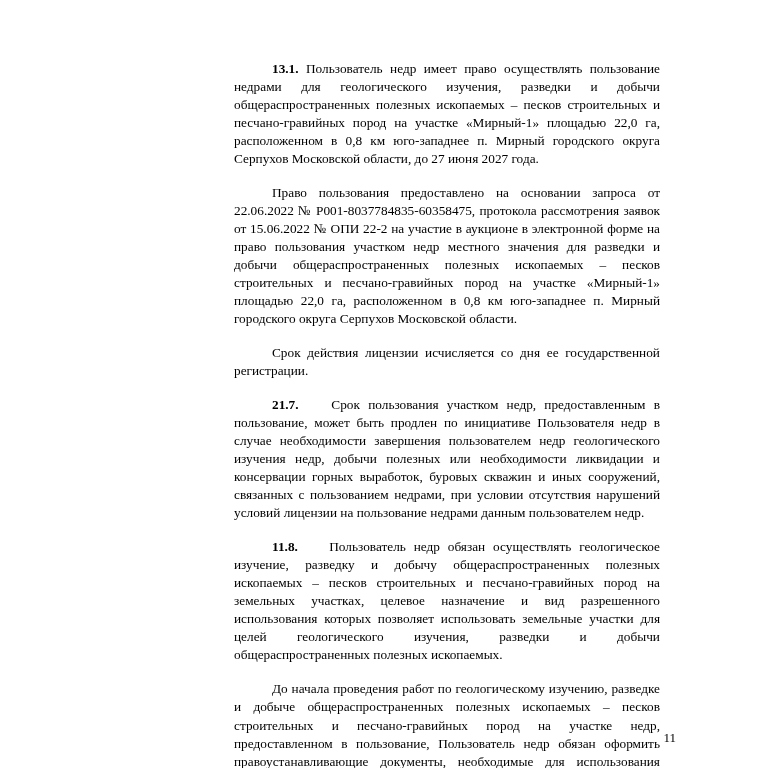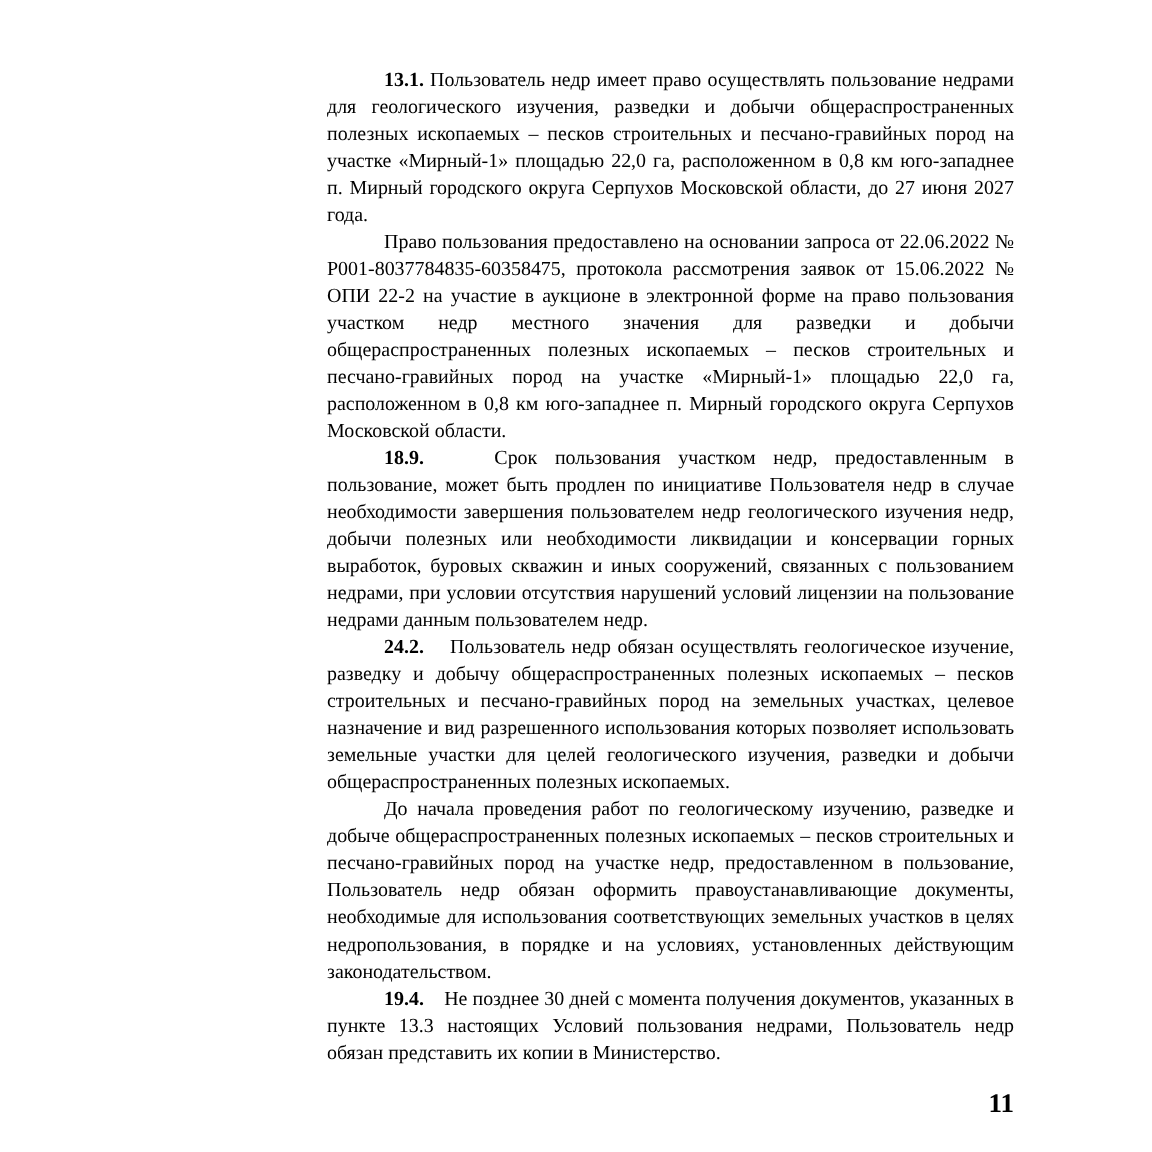--- a/index.html
+++ b/index.html
@@ -20,61 +20,63 @@
     box-sizing: border-box;
     padding: 44px 92px 30px 218px;
   }
   .doc-body {
     font-size: 13.3px;
     line-height: 1.355;
     text-align: justify;
     text-justify: inter-word;
   }
   p.para {
-    margin: 0;
+    margin: 16px;
     padding: 0;
     text-indent: 38px;
   }
   .num {
     font-weight: bold;
   }
   .page-number {
     position: absolute;
     right: 92px;
     bottom: 22px;
-    font-size: 18px;
+    font-size: 13px;
     font-family: "Liberation Serif", serif;
-    font-weight: bold;
   }
 </style>
 </head>
 <body>
 
 <div class="page">
 
   <div class="doc-body">
 
     <p class="para">
       <span class="num">13.1.</span>
       <span>Пользователь недр имеет право осуществлять пользование недрами для геологического изучения, разведки и добычи общераспространенных полезных ископаемых – песков строительных и песчано-гравийных пород на участке «Мирный-1» площадью 22,0 га, расположенном в 0,8 км юго-западнее п. Мирный городского округа Серпухов Московской области, до 27 июня 2027 года.</span>
     </p>
 
     <p class="para">
       <span>Право пользования предоставлено на основании запроса от 22.06.2022 № Р001-8037784835-60358475, протокола рассмотрения заявок от 15.06.2022 № ОПИ 22-2 на участие в аукционе в электронной форме на право пользования участком недр местного значения для разведки и добычи общераспространенных полезных ископаемых – песков строительных и песчано-гравийных пород на участке «Мирный-1» площадью 22,0 га, расположенном в 0,8 км юго-западнее п. Мирный городского округа Серпухов Московской области.</span>
     </p>
 
+    <p class="para">
+      <span>Срок действия лицензии исчисляется со дня ее государственной регистрации.</span>
+    </p>
 
     <p class="para">
-      <span class="num">18.9.</span>
+      <span class="num">21.7.</span>
       &nbsp;&nbsp;&nbsp;<span>Срок пользования участком недр, предоставленным в пользование, может быть продлен по инициативе Пользователя недр в случае необходимости завершения пользователем недр геологического изучения недр, добычи полезных или необходимости ликвидации и консервации горных выработок, буровых скважин и иных сооружений, связанных с пользованием недрами, при условии отсутствия нарушений условий лицензии на пользование недрами данным пользователем недр.</span>
     </p>
 
 
     <p class="para">
-      <span class="num">24.2.</span>
+      <span class="num">11.8.</span>
       &nbsp;&nbsp;&nbsp;<span>Пользователь недр обязан осуществлять геологическое изучение, разведку и добычу общераспространенных полезных ископаемых – песков строительных и песчано-гравийных пород на земельных участках, целевое назначение и вид разрешенного использования которых позволяет использовать земельные участки для целей геологического изучения, разведки и добычи общераспространенных полезных ископаемых.</span>
     </p>
 
     <p class="para">
       <span>До начала проведения работ по геологическому изучению, разведке и добыче общераспространенных полезных ископаемых – песков строительных и песчано-гравийных пород на участке недр, предоставленном в пользование, Пользователь недр обязан оформить правоустанавливающие документы, необходимые для использования соответствующих земельных участков в целях недропользования, в порядке и на условиях, установленных действующим законодательством.</span>
     </p>
 
     <p class="para">
       <span class="num">19.4.</span>
       &nbsp;&nbsp;&nbsp;<span>Не позднее 30 дней с момента получения документов, указанных в пункте 13.3 настоящих Условий пользования недрами, Пользователь недр обязан представить их копии в Министерство.</span>

